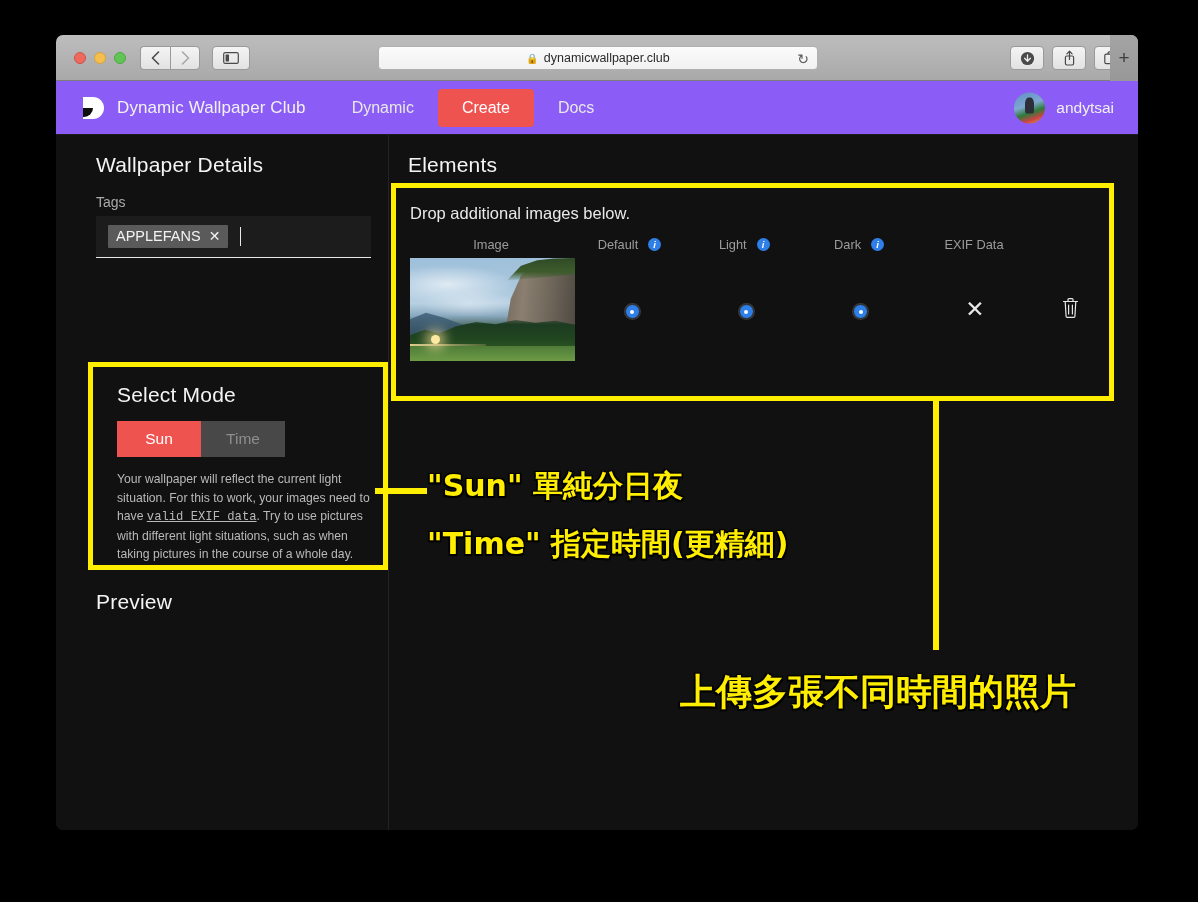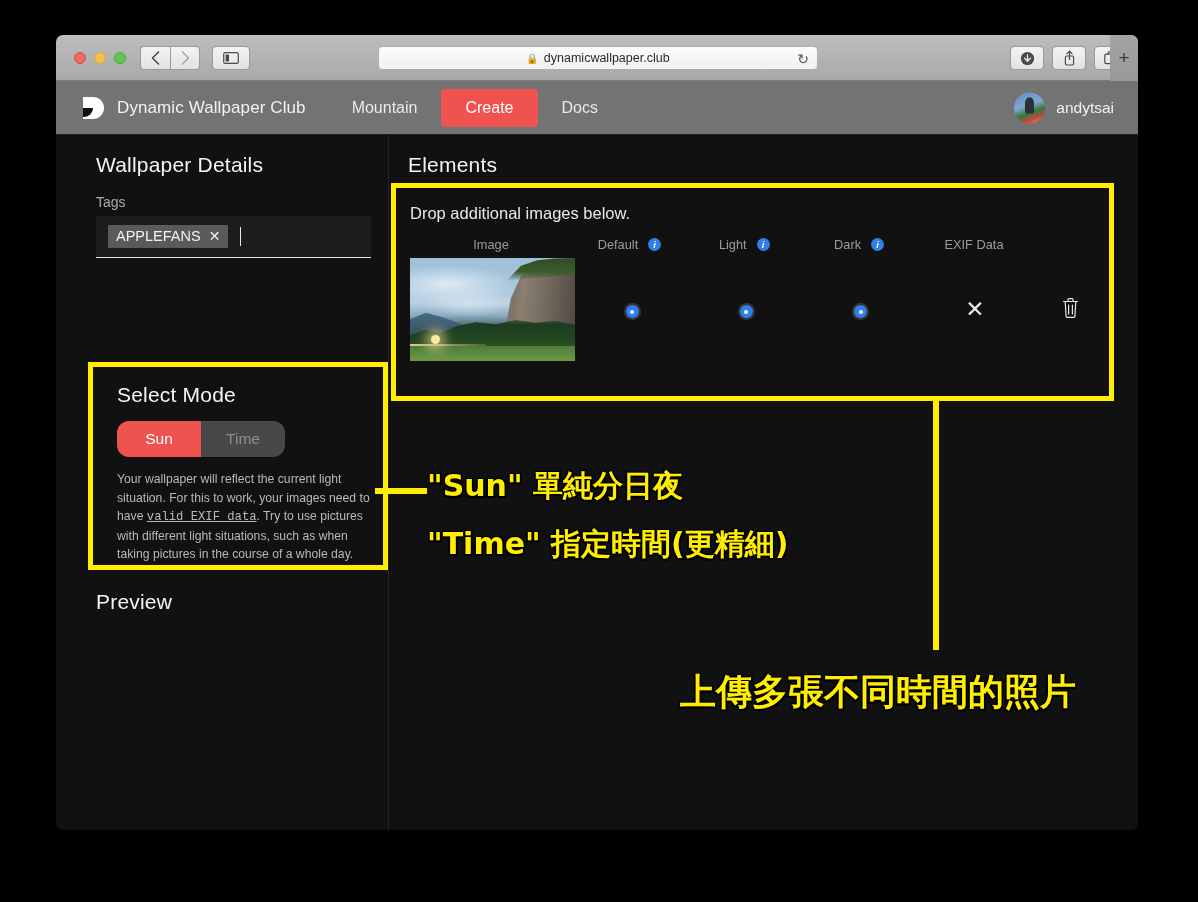--- a/index.html
+++ b/index.html
@@ -84,21 +84,21 @@
     background: linear-gradient(#a4a4a4,#989898);
     display: flex; align-items: center; justify-content: center;
     font-size: 19px; color: #3d3d3d; font-weight: 300;
   }
 
   
   #site { position: relative; height: 749px; background: #111111; }
 
   #site-header {
     height: 54px;
-    background: #737373;
+    background: #8b5cf6;
     display: flex; align-items: center;
     padding: 0 24px;
     border-bottom: 1px solid #1e1e1e;
     position: relative;
   }
   #brand { display: flex; align-items: center; gap: 11px; }
   #brand-logo { width: 26px; height: 26px; }
   #brand-name { font-size: 17px; color: #f2f2f2; letter-spacing: .1px; }
 
   #main-nav { display: flex; align-items: center; gap: 0; margin-left: 28px; }
@@ -179,21 +179,21 @@
   
   #select-mode-block {
     position: absolute;
     left: 32px; top: 227px;
     width: 300px; height: 208px;
     border: 5px solid #ffee00;
     padding: 16px 20px 0 24px;
   }
   #mode-toggle {
     display: flex; margin-top: 14px;
-    border-radius: 12px; overflow: hidden;
+    border-radius: 0; overflow: hidden;
     width: 168px;
   }
   .mode-btn {
     flex: 1; height: 36px;
     display: flex; align-items: center; justify-content: center;
     font-size: 15.5px;
     border: none; cursor: pointer;
     font-family: "Liberation Sans", sans-serif;
   }
   .mode-btn.sel { background: #ef5350; color: #ffffff; }
@@ -403,21 +403,21 @@
     <div id="site-header">
       <div id="brand">
         <svg id="brand-logo" viewBox="0 0 26 26">
           <path d="M3 2h10a11 11 0 0 1 0 22H3z" fill="#ffffff"></path>
           <path d="M13 13a9 9 0 0 1-9 9h-1V13z" fill="#0e0e0e"></path>
         </svg>
         <span id="brand-name">Dynamic Wallpaper Club</span>
       </div>
 
       <div id="main-nav">
-        <a class="nav-link" href="#">Mountain</a>
+        <a class="nav-link" href="#">Dynamic</a>
         <a class="nav-link active" href="#">Create</a>
         <a class="nav-link" href="#">Docs</a>
       </div>
 
       <div id="user-area">
         <div id="avatar"></div>
         <span id="username">andytsai</span>
       </div>
     </div>
 

